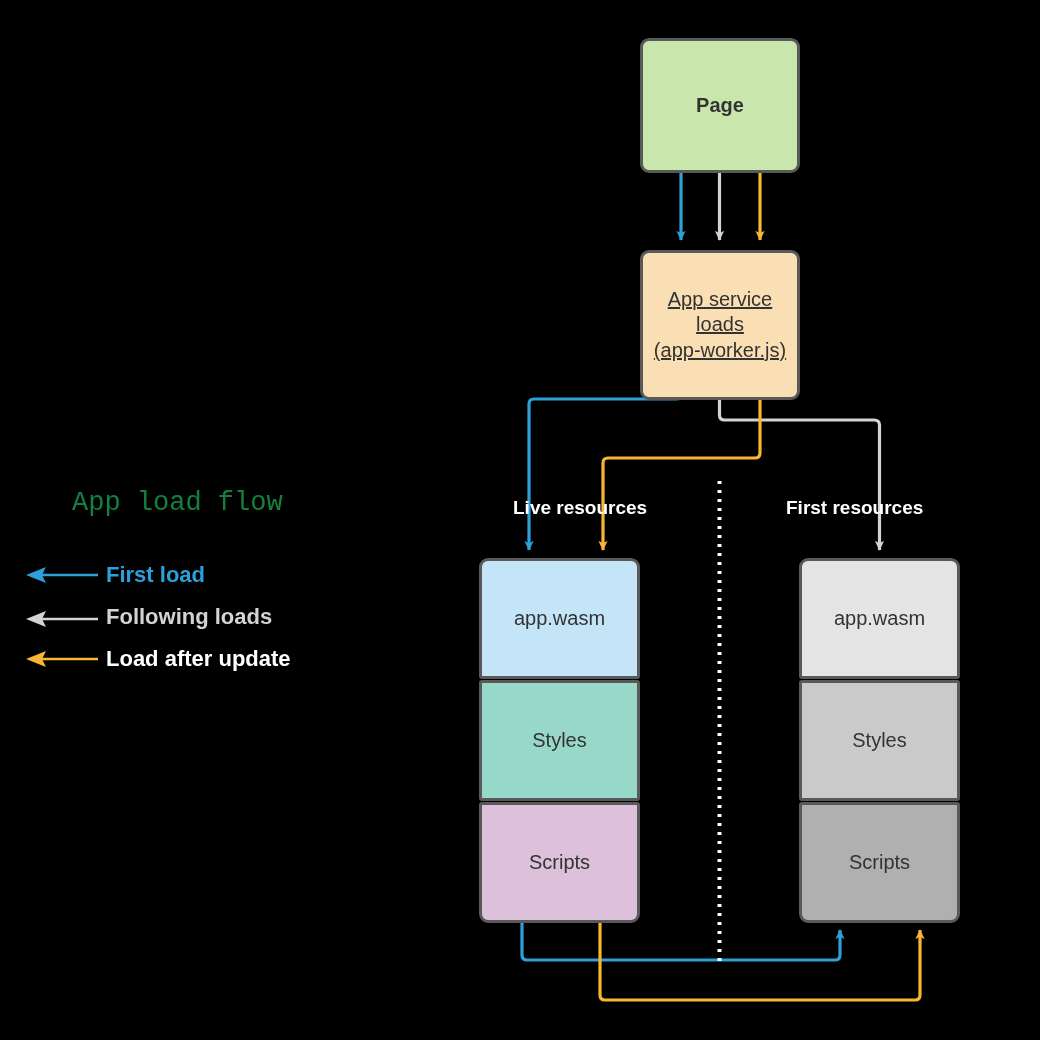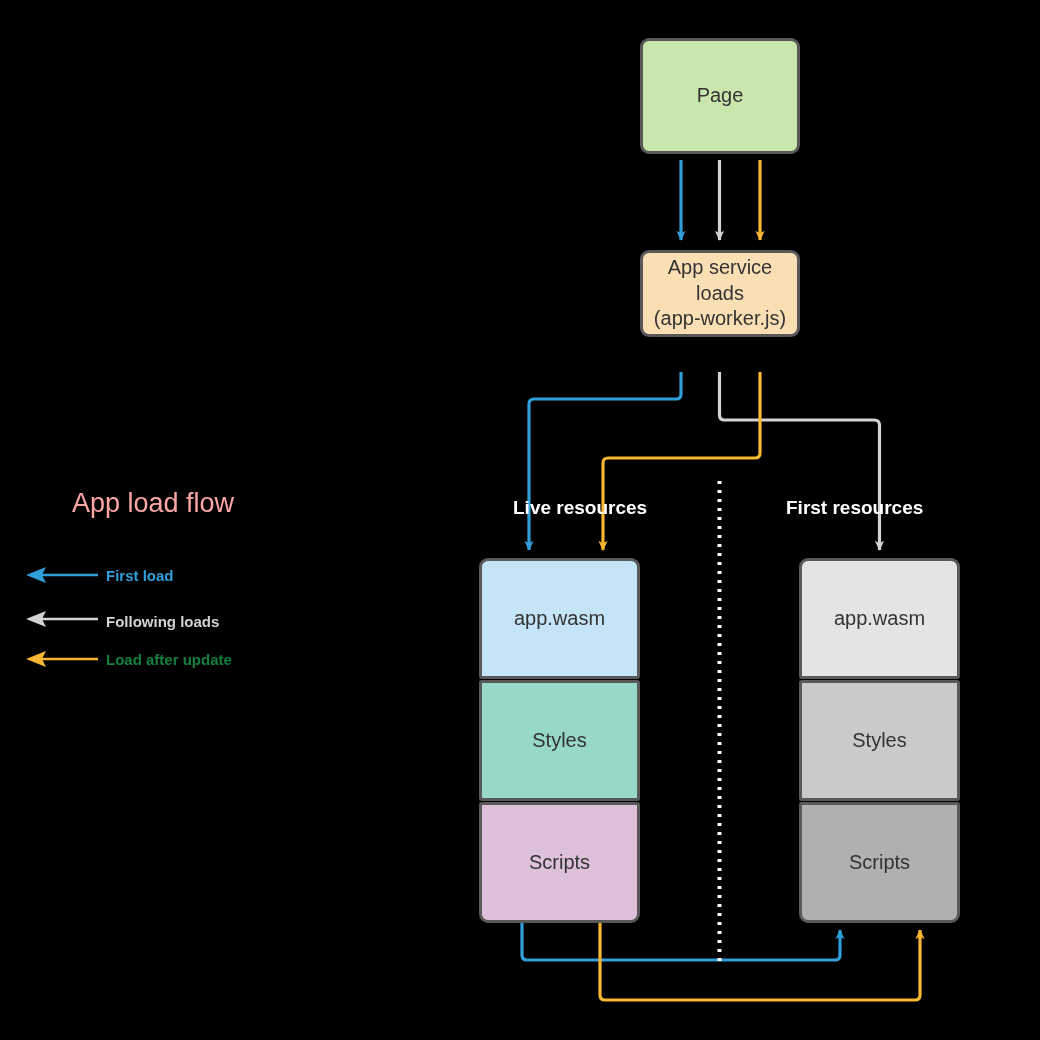--- a/index.html
+++ b/index.html
@@ -51,42 +51,42 @@
   #legend {
     position: absolute;
     left: 26px;
     top: 482px;
     width: 330px;
   }
   #legend-title {
     position: absolute;
     left: 46px;
     top: 6px;
-    color: #fca5a5;
+    color: #15803d;
     font-size: 27px;
     white-space: nowrap;
-    font-family: Liberation Sans, sans-serif;
+    font-family: Liberation Mono, monospace;
   }
   .legend-row {
     position: absolute;
     left: 0;
     height: 26px;
     display: flex;
     align-items: center;
   }
   .legend-swatch {
     width: 72px;
     height: 22px;
     flex: 0 0 72px;
     position: relative;
   }
   .legend-swatch svg { display: block; }
   .legend-text {
     font-weight: bold;
-    font-size: 15px;
+    font-size: 22px;
     white-space: nowrap;
     font-family: "Liberation Sans", sans-serif;
     padding-left: 8px;
   }
 </style>
 </head>
 <body>
 
 <svg id="canvas" viewBox="0 0 1040 1040" xmlns="http://www.w3.org/2000/svg">
   <defs>
@@ -116,25 +116,25 @@
     <path d="M760,372 L760,453 Q760,458 755,458 L608,458 Q603,458 603,463 L603,550" stroke="#f7b733" marker-end="url(#ah-orange)"></path>
 
     <path d="M522,922 L522,955 Q522,960 527,960 L835,960 Q840,960 840,955 L840,930" stroke="#2f9fd9" marker-end="url(#ah-blue)"></path>
 
     <path d="M600,922 L600,995 Q600,1000 605,1000 L915,1000 Q920,1000 920,995 L920,930" stroke="#f7b733" marker-end="url(#ah-orange)"></path>
   </g>
 
   <line x1="719.5" y1="481" x2="719.5" y2="962" stroke="#ffffff" stroke-width="4" stroke-linecap="butt" stroke-dasharray="3 6"></line>
 </svg>
 
-<div class="node rounded" style="left:640px; top:38px; width:160px; height:116px; background:#c9e6ac;">
+<div class="node rounded" style="left:640px; top:38px; width:160px; height:135px; background:#c9e6ac;font-weight:bold;">
   <span>Page</span>
 </div>
 
-<div class="node rounded" style="left:640px; top:250px; width:160px; height:87px; background:#fbdfb4; flex-direction:column;">
+<div class="node rounded" style="left:640px; top:250px; width:160px; height:150px; background:#fbdfb4; flex-direction:column;text-decoration:underline;">
   <span>App service</span>
   <span>loads</span>
   <span>(app-worker.js)</span>
 </div>
 
 <div class="col-label" style="left:481px; top:497px;margin-left:32px;">Live resources</div>
 
 <div class="node stack-top" style="left:479px; top:558px; width:161px; height:121px; background:#c4e4f7;">
   <span>app.wasm</span>
 </div>
@@ -180,15 +180,15 @@
     <span class="legend-text" style="color:#d3d3d3;">Following loads</span>
   </div>
 
   <div class="legend-row" style="top:164px;">
     <span class="legend-swatch">
       <svg width="72" height="22" viewBox="0 0 72 22" xmlns="http://www.w3.org/2000/svg">
         <path d="M0,11 L20,3 L16,11 L20,19 Z" fill="#f7b733"></path>
         <line x1="16" y1="11" x2="72" y2="11" stroke="#f7b733" stroke-width="2.6"></line>
       </svg>
     </span>
-    <span class="legend-text" style="color:#15803d;">Load after update</span>
+    <span class="legend-text" style="color:#ffffff;">Load after update</span>
   </div>
 </div>
 
 </body></html>

